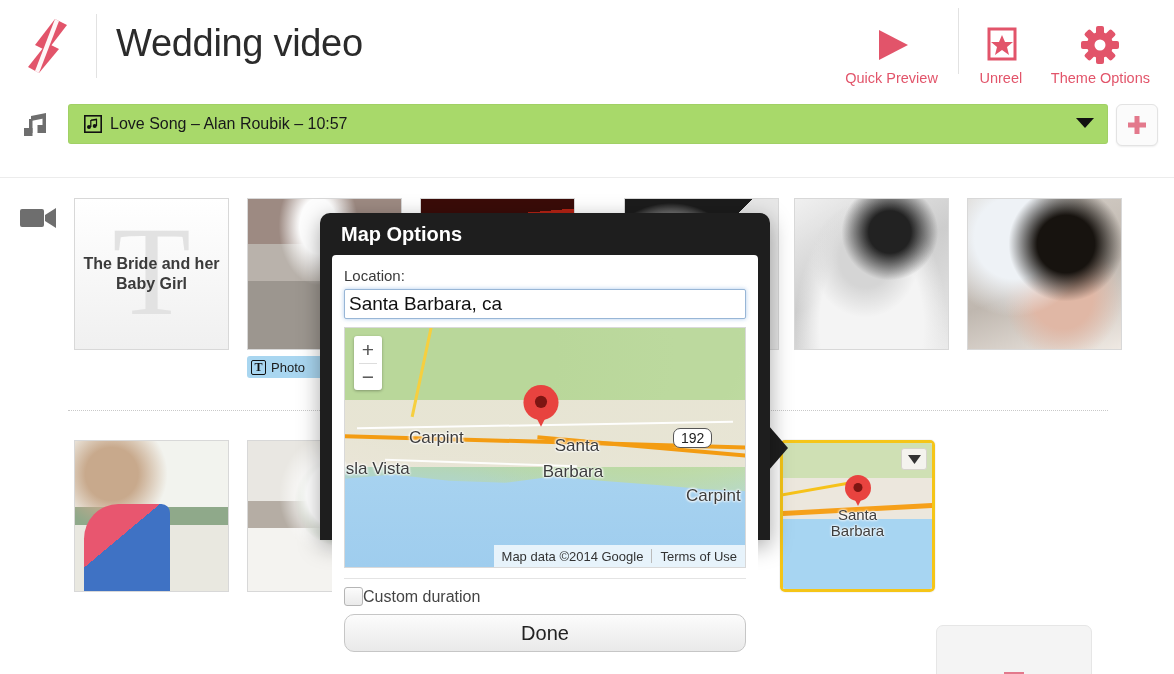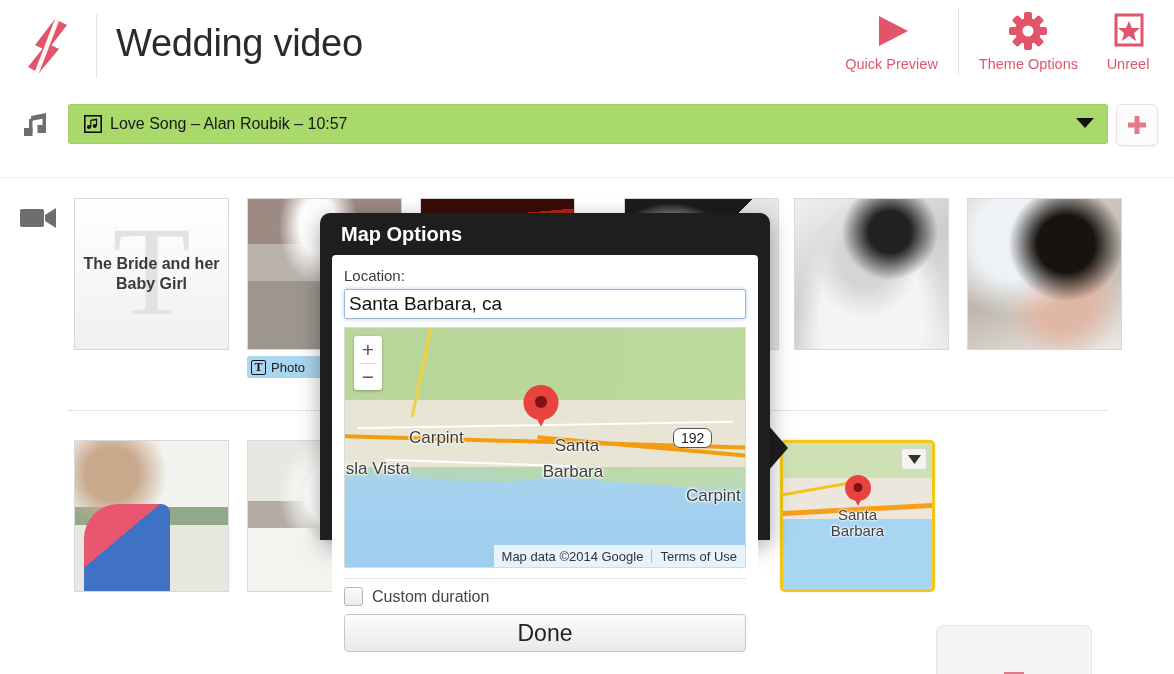--- a/index.html
+++ b/index.html
@@ -24,21 +24,21 @@
     position:absolute; left:96px; top:14px; width:1px; height:64px;
     background:#e2e2e2;
   }
   .app-title {
     position:absolute; left:116px; top:22px;
     font-size:38px; font-weight:400; color:#2b2b2b;
     letter-spacing:-0.3px; white-space:nowrap;
   }
   .toolbar {
     position:absolute; right:10px; top:8px; height:78px;
-    display:flex; align-items:flex-start;
+    display:flex; align-items:flex-end;
   }
   .tool-btn {
     display:flex; flex-direction:column; align-items:center;
     justify-content:flex-start;
     padding:0 14px; cursor:pointer; user-select:none;
     min-width:60px;
   }
   .tool-ico { height:46px; display:flex; align-items:center; justify-content:center; }
   .tool-lbl {
     font-size:14.5px; color:#e2546a; white-space:nowrap;
@@ -311,27 +311,27 @@
   .map-credit .tou { cursor:pointer; }
 
   .custom-row {
     margin-top:10px; display:flex; align-items:center; height:26px;
     border-top:1px solid #e4e4e4; padding-top:10px;
   }
   .chk {
     width:19px;height:19px;border:1px solid #b5b5b5;border-radius:3px;
     background:linear-gradient(#fcfcfc,#eaeaea); cursor:pointer; flex:none;
   }
-  .custom-lbl { margin-left:9px; font-size:16px; color:#444; cursor:pointer; }
+  .custom-lbl { font-size:16px; color:#444; cursor:pointer; }
 
   .done-btn {
     margin-top:10px; width:100%; height:38px;
     background:linear-gradient(#fcfcfc,#e9e9e9);
-    border:1px solid #c6c6c6; border-radius:4px;
-    font-family:"Liberation Sans", sans-serif; font-size:23px; color:#222;
+    border:1px solid #c6c6c6; border-radius:10px;
+    font-family:"Liberation Sans", sans-serif; font-size:20px; color:#222;
     cursor:pointer;
   }
 </style>
 </head>
 <body>
 
 <div class="header">
 
   <div class="logo-area">
     <svg width="46" height="58" viewBox="0 0 46 58">
@@ -350,45 +350,45 @@
       <div class="tool-ico">
         <svg width="44" height="38" viewBox="0 0 44 38">
             <polygon points="9,4 38,19 9,34" fill="#e2546a"></polygon>
           </svg>
       </div>
       <div class="tool-lbl">Quick Preview</div>
     </div>
 
 
     <div class="tool-divider"></div>
+
+    <div class="tool-btn">
+      <div class="tool-ico">
+        <svg width="44" height="38" viewBox="0 0 44 38">
+          <rect x="10" y="3" width="26" height="30" fill="none" stroke="#e2546a" stroke-width="3"></rect>
+          <polygon points="23,9 26,16 34,16 28,21 30,29 23,24 16,29 18,21 12,16 20,16" fill="#e2546a"></polygon>
+        </svg>
+      </div>
+      <div class="tool-lbl">Unreel</div>
+    </div>
 
     <div class="tool-btn">
       <div class="tool-ico">
         <svg width="44" height="40" viewBox="0 0 44 40">
           <g fill="#e2546a">
             <rect x="18" y="1" width="8" height="38" rx="2"></rect>
             <rect x="18" y="1" width="8" height="38" rx="2" transform="rotate(45 22 20)"></rect>
             <rect x="18" y="1" width="8" height="38" rx="2" transform="rotate(90 22 20)"></rect>
             <rect x="18" y="1" width="8" height="38" rx="2" transform="rotate(135 22 20)"></rect>
             <circle cx="22" cy="20" r="13"></circle>
           </g>
           <circle cx="22" cy="20" r="5.5" fill="#fff"></circle>
         </svg>
       </div>
       <div class="tool-lbl">Theme Options</div>
-    </div>
-
-    <div class="tool-btn">
-      <div class="tool-ico">
-        <svg width="44" height="38" viewBox="0 0 44 38">
-          <rect x="10" y="3" width="26" height="30" fill="none" stroke="#e2546a" stroke-width="3"></rect>
-          <polygon points="23,9 26,16 34,16 28,21 30,29 23,24 16,29 18,21 12,16 20,16" fill="#e2546a"></polygon>
-        </svg>
-      </div>
-      <div class="tool-lbl">Unreel</div>
     </div>
 
   </div>
 </div>
 
 <div class="music-row">
 
   <div class="music-note-ico">
     <svg width="32" height="32" viewBox="0 0 32 32">
       <path d="M11 6 L26 3 L26 8 L11 11 Z" fill="#6e6e6e"></path>

